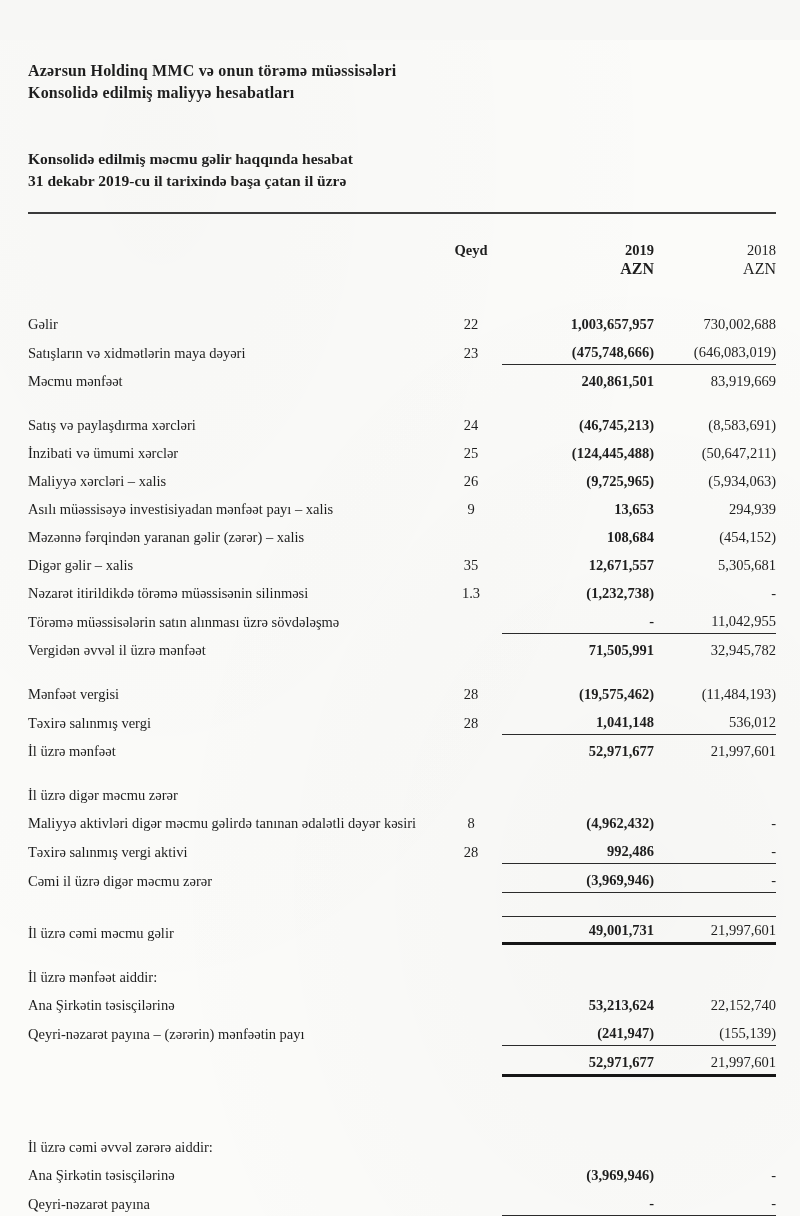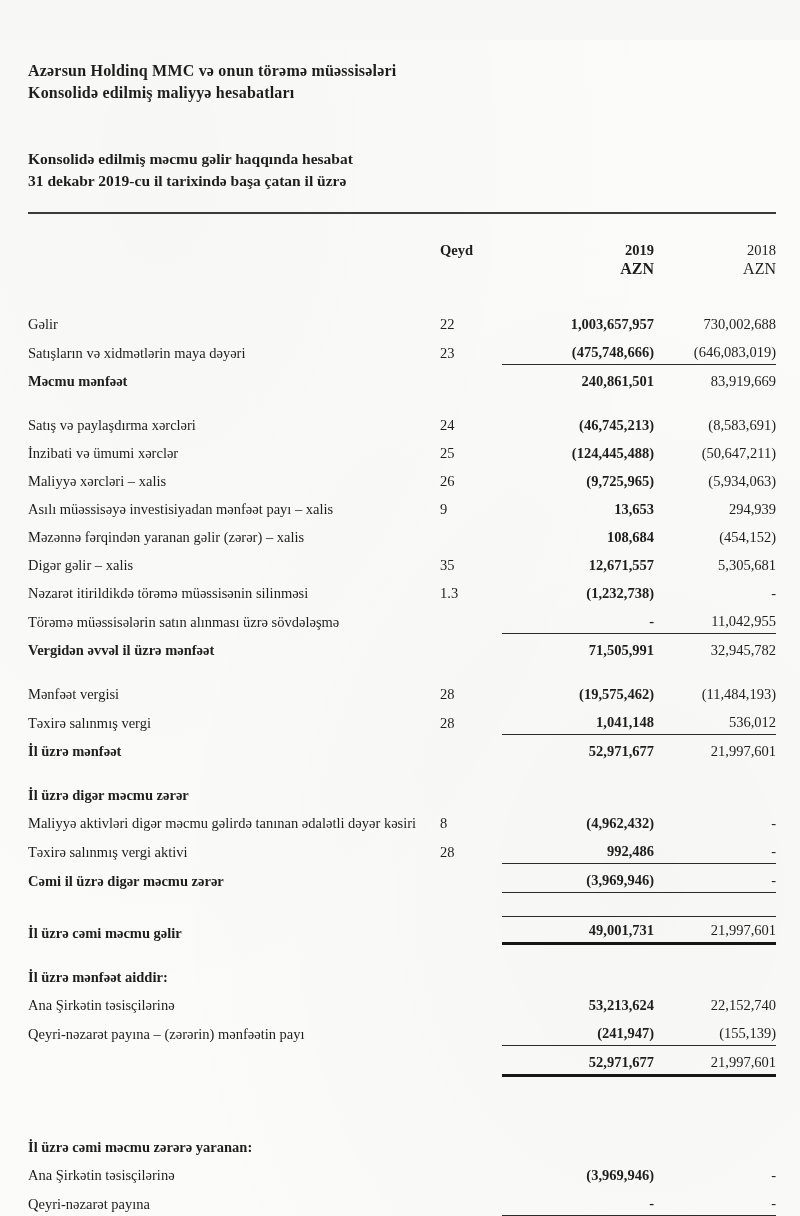--- a/index.html
+++ b/index.html
@@ -20,28 +20,28 @@
       #fbfbf9;
     filter:blur(0.32px);
     margin-top:40px;
   }
   .hdr{font-weight:bold;font-size:16px;line-height:22px;letter-spacing:.2px;}
   .title-block{margin-top:44px;font-weight:bold;font-size:15.5px;line-height:22px;
     border-bottom:2.5px solid #3a3a3a;padding-bottom:20px;}
   
   .grid{display:grid;grid-template-columns:1fr 62px 152px 122px;align-items:end;}
   .colhead{margin-top:26px;font-size:14.5px;line-height:20px;}
-  .c-note{}
+  .c-note{text-align:center;}
   .c-num{text-align:right;}
   .b{font-weight:bold;}
   .table-body{font-size:14.5px;}
   .section{margin-top:16px;}
   .gap-large{margin-top:54px;}
   .trow{line-height:19px;padding:5px 0 2px 0;}
-  .trow.bold .c-label{font-weight:bold;}
+  .trow.bold .c-label{font-weight:normal;}
   .c-label{padding-right:14px;}
   .val-2019{font-weight:bold;}
   .ru-b{border-bottom:1.5px solid #2b2b2b;}
   .ru-bt{border-bottom:3px solid #161616;font-family:Liberation Serif, serif;}
   .ru-a{border-top:1.5px solid #2b2b2b;padding-top:4px;}
   .cell{padding-bottom:2px;}
 </style>
 </head>
 <body>
 
@@ -222,21 +222,21 @@
         </div>
         <div class="grid trow">
           <div class="c-label cell"></div>
           <div class="c-note cell"></div>
           <div class="c-num val-2019 cell ru-bt">52,971,677</div>
           <div class="c-num cell ru-bt">21,997,601</div>
         </div>
       </div>
       <div class="section gap-large">
         <div class="grid trow bold">
-          <div class="c-label cell">İl üzrə cəmi məcmu zərərə yaranan:</div>
+          <div class="c-label cell">İl üzrə cəmi əvvəl zərərə aiddir:</div>
           <div class="c-note cell"></div>
           <div class="c-num val-2019 cell"></div>
           <div class="c-num cell"></div>
         </div>
         <div class="grid trow">
           <div class="c-label cell">Ana Şirkətin təsisçilərinə</div>
           <div class="c-note cell"></div>
           <div class="c-num val-2019 cell">(3,969,946)</div>
           <div class="c-num cell">-</div>
         </div>

